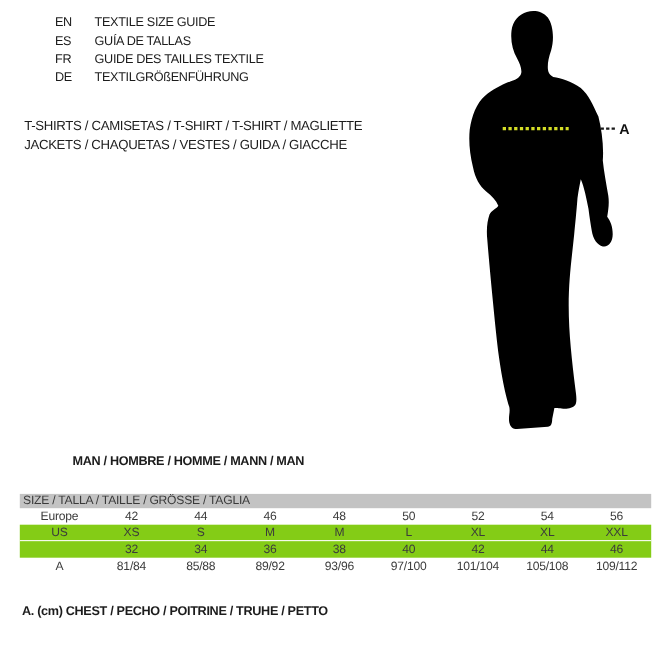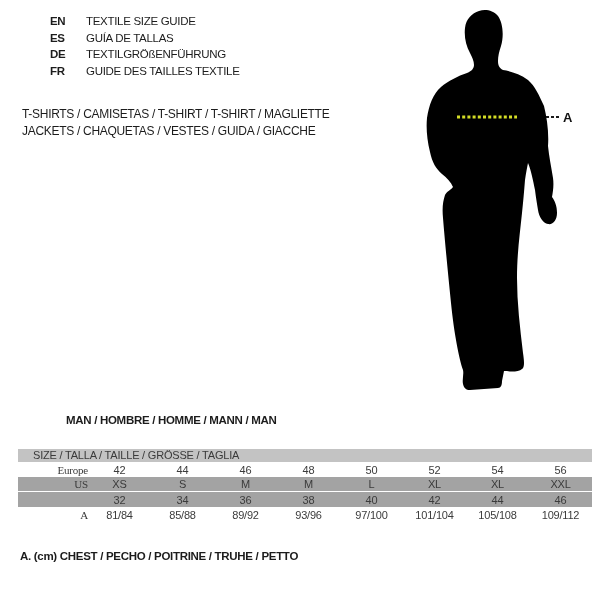--- a/index.html
+++ b/index.html
@@ -5,61 +5,61 @@
   html,body{margin:0;padding:0;}
   body{
     width:600px;height:600px;position:relative;overflow:hidden;
     background:#ffffff;
     font-family:"Liberation Sans", sans-serif;
     color:#1c1c1c;
   }
   
   .lang-list{position:absolute;left:22px;top:13px;}
   .lang-row{display:flex;height:16.5px;align-items:center;}
-  .lang-code{width:36px;font-size:11.5px;font-weight:bold;letter-spacing:-0.3px;padding-left:28px;}
+  .lang-code{width:36px;font-size:11.5px;font-weight:normal;letter-spacing:-0.3px;padding-left:28px;}
   .lang-name{font-size:11.5px;font-weight:normal;letter-spacing:-0.3px;}
   
   .categories{position:absolute;left:22px;top:106px;}
   .cat-line{font-size:12px;font-weight:normal;letter-spacing:-0.3px;line-height:16.5px;}
   
   .figure-wrap{position:absolute;left:418px;top:8px;width:172px;height:392px;}
   .figure-wrap svg{display:block;}
   .figure-wrap text{font-family:"Liberation Sans",sans-serif;font-size:13px;font-weight:bold;fill:#111;}
   
   .section-title{position:absolute;left:18px;top:414px;font-size:11.5px;font-weight:bold;letter-spacing:-0.3px;margin-left:48px;}
   
   .size-table{position:absolute;left:18px;top:449px;width:574px;font-size:11px;color:#3b3b3b;letter-spacing:-0.2px;}
-  .t-header{height:13px;line-height:13px;background:#c3c3c3;color:#3a3a3a;padding-left:15px;box-sizing:border-box;}
+  .t-header{height:13px;line-height:13px;background:#c3c3c3;color:#3a3a3a;padding-left:3px;box-sizing:border-box;}
   .t-row{display:grid;grid-template-columns:70px repeat(8,1fr);height:15px;align-items:center;}
-  .t-row.alt{background:#a3a3a3;}
+  .t-row.alt{background:#84cc16;}
   .t-row.alt-top{border-bottom:1px solid #ffffff;box-sizing:border-box;}
-  .t-label{padding-left:2px;text-align:right;font-family:Liberation Serif, serif;}
+  .t-label{padding-left:2px;text-align:center;}
   .t-cell{text-align:center;}
   
   .footnote{position:absolute;left:20px;top:550px;font-size:11.5px;font-weight:bold;letter-spacing:-0.3px;}
 </style>
 </head>
 <body>
 
 <div class="lang-list">
   <div class="lang-row">
     <span class="lang-code">EN</span>
     <span class="lang-name">TEXTILE SIZE GUIDE</span>
   </div>
   <div class="lang-row">
     <span class="lang-code">ES</span>
     <span class="lang-name">GUÍA DE TALLAS</span>
   </div>
   <div class="lang-row">
+    <span class="lang-code">FR</span>
+    <span class="lang-name">GUIDE DES TAILLES TEXTILE</span>
+  </div>
+  <div class="lang-row">
     <span class="lang-code">DE</span>
     <span class="lang-name">TEXTILGRÖßENFÜHRUNG</span>
-  </div>
-  <div class="lang-row">
-    <span class="lang-code">FR</span>
-    <span class="lang-name">GUIDE DES TAILLES TEXTILE</span>
   </div>
 </div>
 
 <div class="categories">
   <div class="cat-line">T-SHIRTS / CAMISETAS / T-SHIRT / T-SHIRT / MAGLIETTE</div>
   <div class="cat-line">JACKETS / CHAQUETAS / VESTES / GUIDA / GIACCHE</div>
 </div>
 
 <div class="figure-wrap">
   <svg width="172" height="392" viewBox="0 0 172 392" xmlns="http://www.w3.org/2000/svg">

